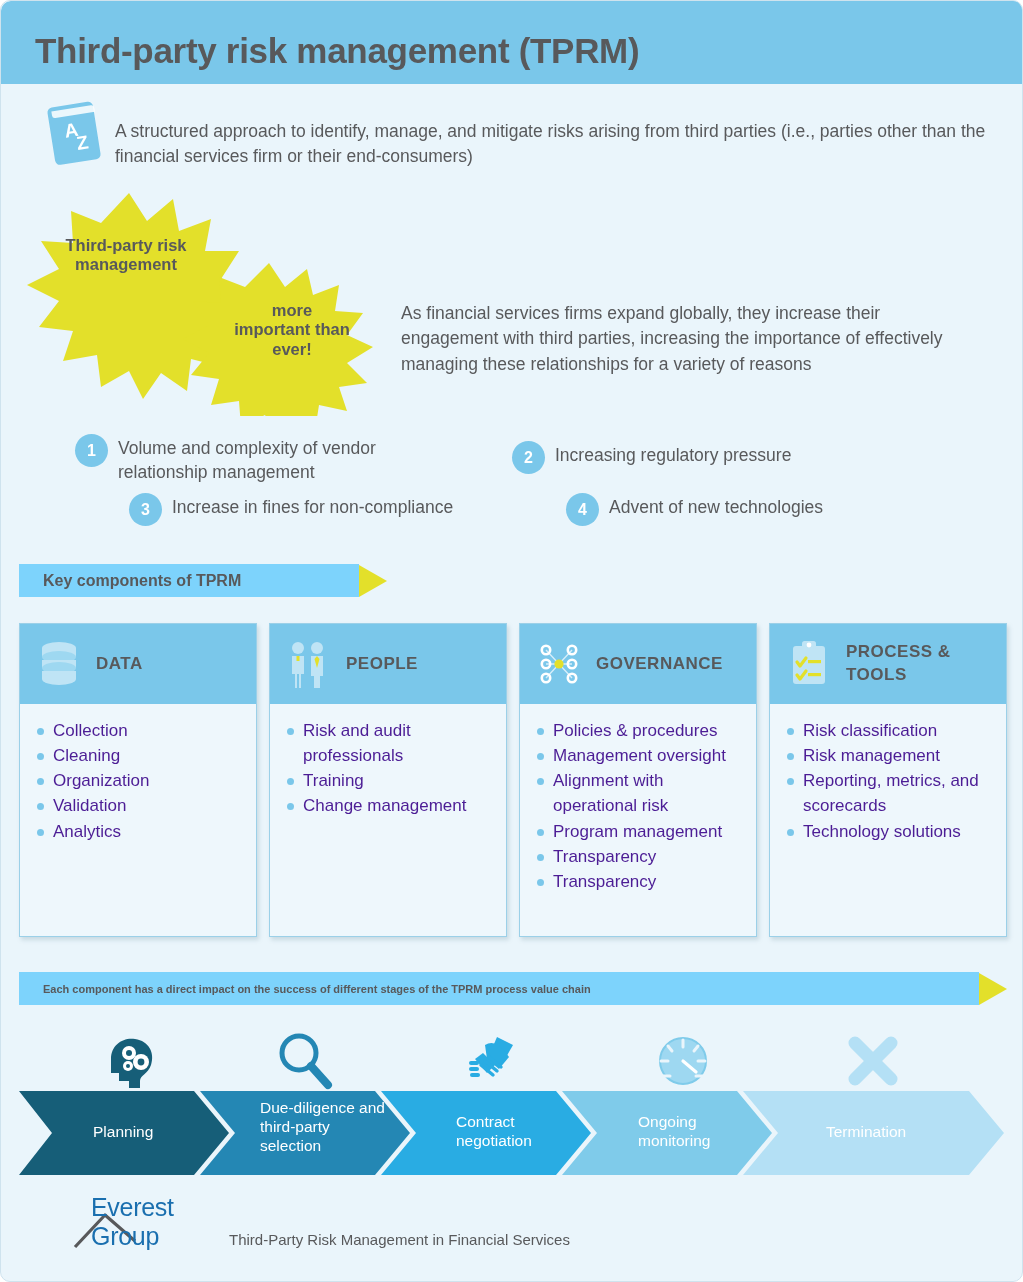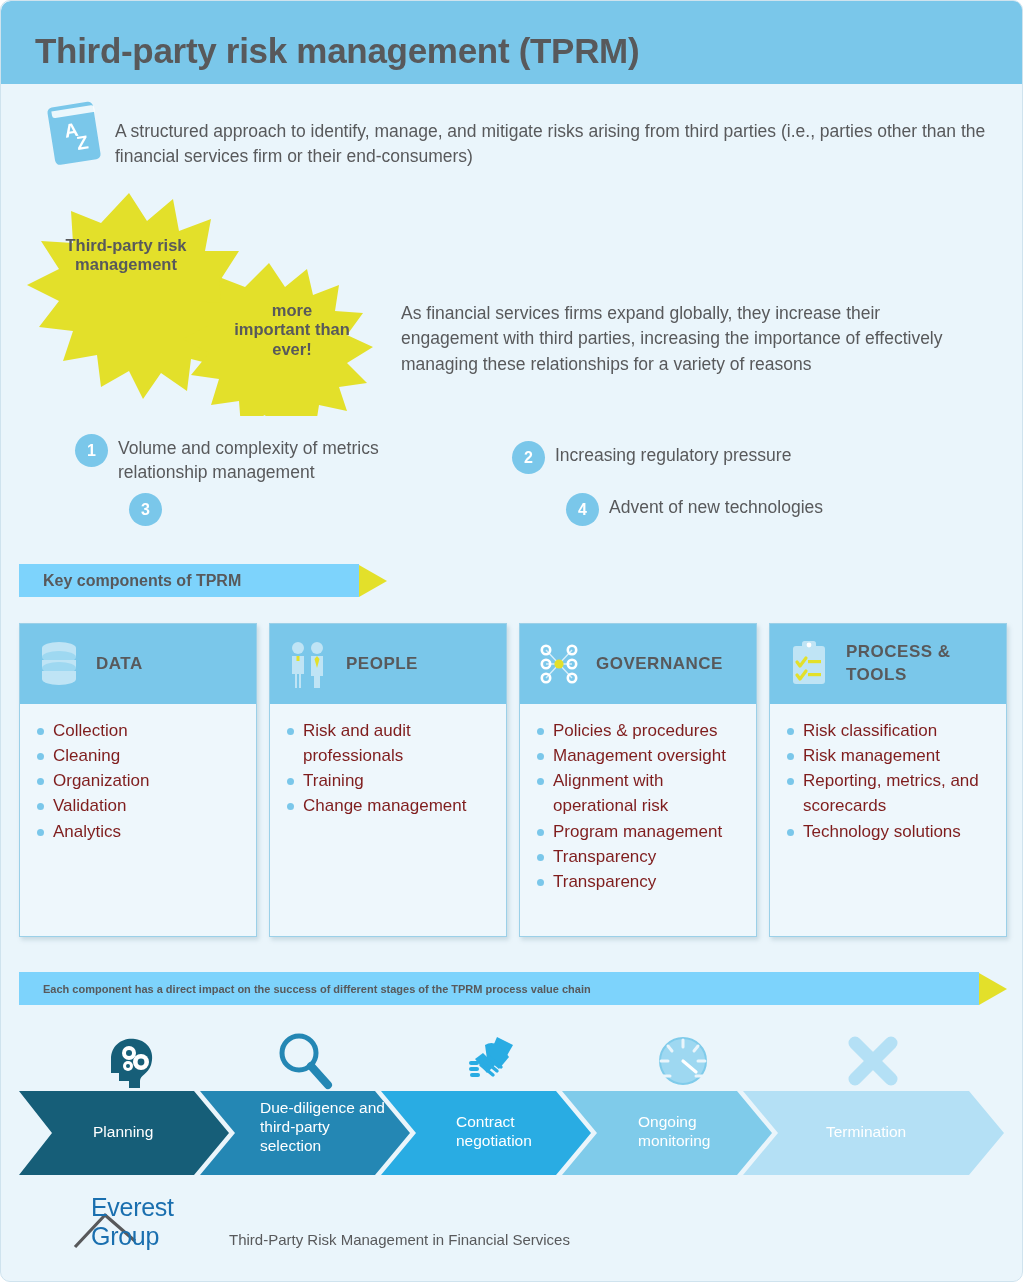--- a/index.html
+++ b/index.html
@@ -204,21 +204,21 @@
   }
   .card-list {
     list-style: none;
     margin: 0;
     padding: 14px 10px 0 16px;
   }
   .card-list li {
     position: relative;
     font-size: 17px;
     line-height: 1.48;
-    color: #7f1d1d;
+    color: #4c1d95;
     padding-left: 17px;
     margin-bottom: 0px;
   }
   .card-list li::before {
     content: "";
     position: absolute;
     left: 1px; top: 10px;
     width: 7px; height: 7px;
     border-radius: 50%;
     background: #7ac7ea;
@@ -302,28 +302,29 @@
         268,72 284,96 306,78 312,104 338,94 334,120 362,122 346,144 372,156 346,172 366,192 338,196 346,220 318,214 314,240 290,226 276,248 264,224 240,236 238,210 210,214 218,188 190,184 208,162 182,148 208,134 192,110 220,112 218,86 244,96"></polygon>
     </svg>
     <div class="burst-label burst-label-1">Third-party risk management</div>
     <div class="burst-label burst-label-2">more important than ever!</div>
     <div class="reasons-lead">As financial services firms expand globally, they increase their engagement  with third parties, increasing the importance of effectively managing these relationships for a variety of reasons</div>
   </div>
 
   <div class="reasons">
     <div class="reason reason-1">
       <div class="reason-num">1</div>
-      <div class="reason-text">Volume and complexity of metrics relationship management</div>
+      <div class="reason-text">Volume and complexity of vendor relationship management</div>
     </div>
     <div class="reason reason-2">
       <div class="reason-num">2</div>
       <div class="reason-text">Increasing regulatory pressure</div>
     </div>
     <div class="reason reason-3">
       <div class="reason-num">3</div>
+      <div class="reason-text">Increase in fines for non-compliance</div>
     </div>
     <div class="reason reason-4">
       <div class="reason-num">4</div>
       <div class="reason-text">Advent of new technologies</div>
     </div>
   </div>
 
   <div class="banner" id="banner-key">
     <div class="banner-body">
       <span class="banner-text">Key components of TPRM</span>

